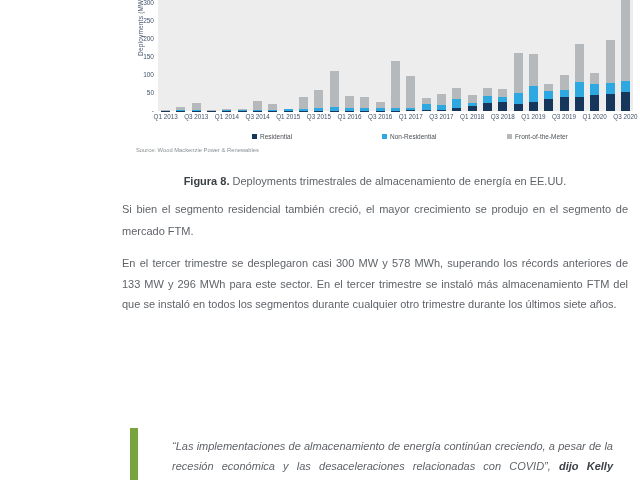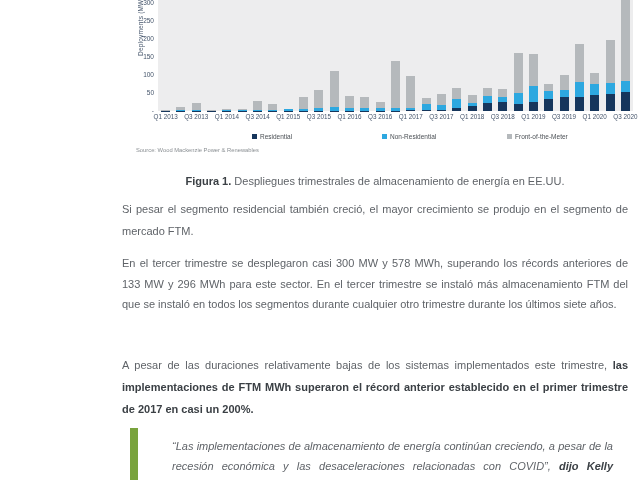--- a/index.html
+++ b/index.html
@@ -237,27 +237,24 @@
         <span>Non-Residential</span>
       </div>
       <div class="legend-item" style="left: 507px;">
         <span class="legend-swatch" style="background: rgb(181, 185, 188);"></span>
         <span>Front-of-the-Meter</span>
       </div>
     </div>
   <div class="chart-source">Source: Wood Mackenzie Power &amp; Renewables</div>
 
   <div class="caption">
-    <b>Figura 1.</b><span> Despliegues trimestrales de almacenamiento de energía en EE.UU.</span>
+    <b>Figura 8.</b><span> Deployments trimestrales de almacenamiento de energía en EE.UU.</span>
   </div>
 
-  <div class="para p1">Si pesar el segmento residencial también creció, el mayor crecimiento se produjo en el segmento de mercado FTM.</div>
+  <div class="para p1">Si bien el segmento residencial también creció, el mayor crecimiento se produjo en el segmento de mercado FTM.</div>
   <div class="para p2">En el tercer trimestre se desplegaron casi 300 MW y 578 MWh, superando los récords anteriores de 133 MW y 296 MWh para este sector. En el tercer trimestre se instaló más almacenamiento FTM del que se instaló en todos los segmentos durante cualquier otro trimestre durante los últimos siete años.</div>
-  <div class="para p3">
-    <span>A pesar de las duraciones relativamente bajas de los sistemas implementados este trimestre, </span><b>las implementaciones de FTM MWh superaron el récord anterior establecido en el primer trimestre de 2017 en casi un 200%.</b>
-  </div>
 
   <div class="quote-bar" style="background: rgb(121, 163, 61);"></div>
   <div class="quote">
     <span>“Las implementaciones de almacenamiento de energía continúan creciendo, a pesar de la recesión económica y las desaceleraciones relacionadas con COVID”, </span><b>dijo Kelly Speakes-Backman, </b><span>CEO de la Asociación de Almacenamiento de</span>
   </div>
 
 </div>
 
 </body></html>

